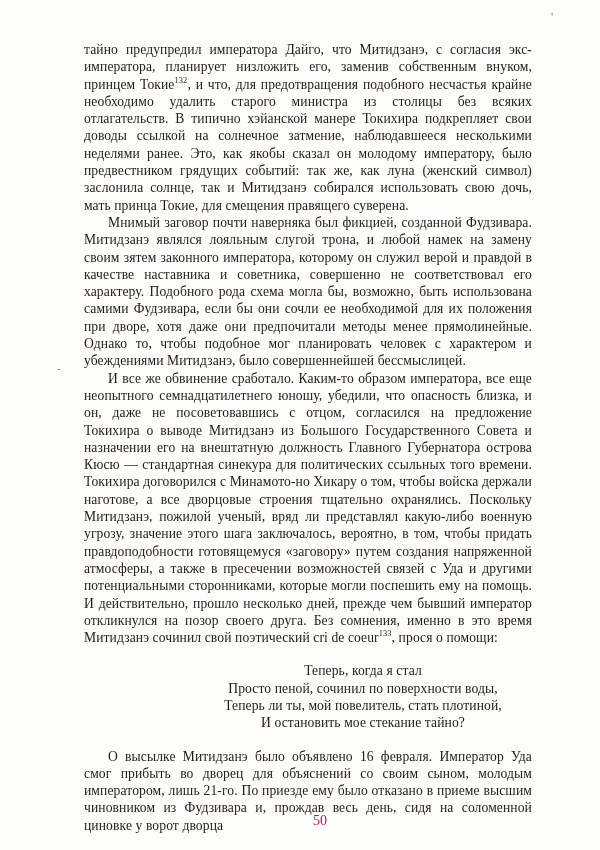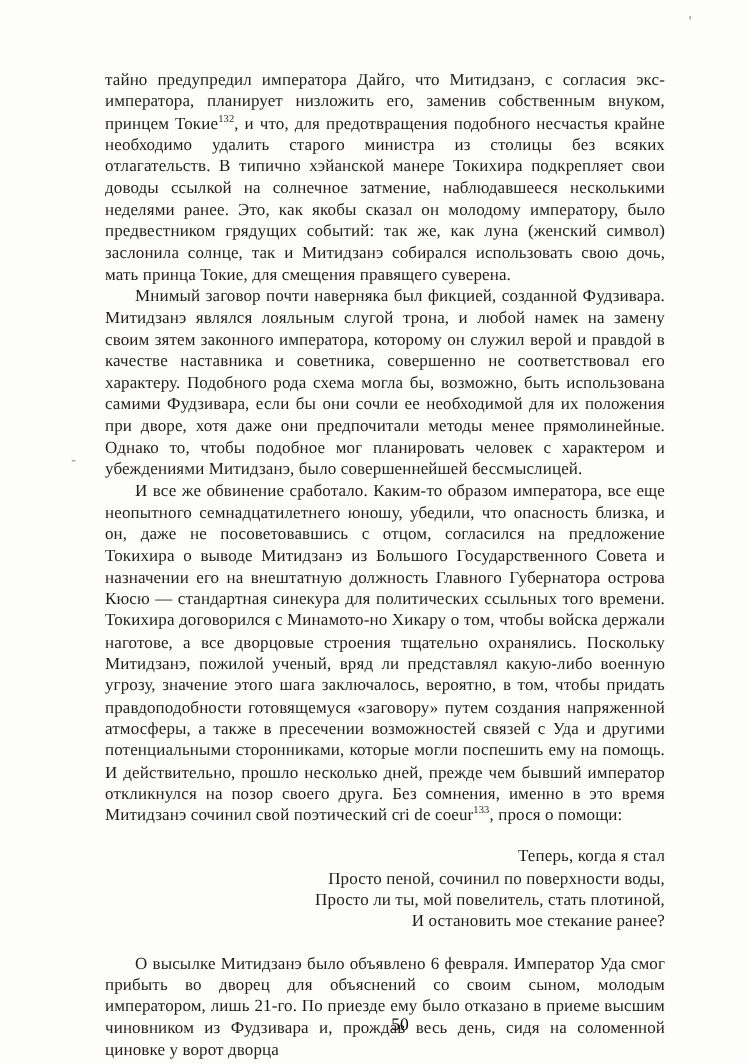--- a/index.html
+++ b/index.html
@@ -10,43 +10,43 @@
   }
   .page {
     position: relative;
     width: 600px; height: 850px;
     background: #fdfdfb;
     overflow: hidden;
     color: #201c18;
   }
   .text-block {
     position: absolute;
-    left: 84px; top: 55px;
+    left: 84px; top: 41px;
     width: 448px;
     font-size: 13.6px;
     line-height: 17.3px;
     text-align: justify;
     letter-spacing: 0.1px;
   }
   .para { margin: 0; }
   .para.indent { text-indent: 24px; }
   sup { font-size: 0.62em; line-height: 0; vertical-align: super; }
   .it { }
   .poem {
     margin: 16px 0 16px 110px;
-    text-align: right;
+    text-align: center;
   }
   .poem-line { line-height: 17.3px; }
   .page-number {
     position: absolute;
     left: 0; right: 0;
     bottom: 21px;
     text-align: center;
     font-size: 14px;
-    color: #000000;
+    color: #be185d;
     margin-left: 40px;
   }
   .artifact {
     position: absolute;
     color: #8a857d;
     font-size: 12px;
     user-select: none;
   }
   .artifact.tr { left: 551px; top: 10px; }
   .artifact.lm { left: 57px; top: 362px; font-size: 11px; }
@@ -57,19 +57,19 @@
 <div class="page">
   <span class="artifact tr">'</span>
   <span class="artifact lm">-</span>
   <div class="text-block">
       <p class="para"><span>тайно предупредил императора Дайго, что Митидзанэ, с согласия экс-императора, планирует низложить его, заменив собственным внуком, принцем Токие</span><sup>132</sup><span>, и что, для предотвращения подобного несчастья крайне необходимо удалить старого министра из столицы без всяких отлагательств. В типично хэйанской манере Токихира подкрепляет свои доводы ссылкой на солнечное затмение, наблюдавшееся несколькими неделями ранее. Это, как якобы сказал он молодому императору, было предвестником грядущих событий: так же, как луна (женский символ) заслонила солнце, так и Митидзанэ собирался использовать свою дочь, мать принца Токие, для смещения правящего суверена.</span></p>
       <p class="para indent"><span>Мнимый заговор почти наверняка был фикцией, созданной Фудзивара. Митидзанэ являлся лояльным слугой трона, и любой намек на замену своим зятем законного императора, которому он служил верой и правдой в качестве наставника и советника, совершенно не соответствовал его характеру. Подобного рода схема могла бы, возможно, быть использована самими Фудзивара, если бы они сочли ее необходимой для их положения при дворе, хотя даже они предпочитали методы менее прямолинейные. Однако то, чтобы подобное мог планировать человек с характером и убеждениями Митидзанэ, было совершеннейшей бессмыслицей.</span></p>
       <p class="para indent"><span>И все же обвинение сработало. Каким-то образом императора, все еще неопытного семнадцатилетнего юношу, убедили, что опасность близка, и он, даже не посоветовавшись с отцом, согласился на предложение Токихира о выводе Митидзанэ из Большого Государственного Совета и назначении его на внештатную должность Главного Губернатора острова Кюсю — стандартная синекура для политических ссыльных того времени. Токихира договорился с Минамото-но Хикару о том, чтобы войска держали наготове, а все дворцовые строения тщательно охранялись. Поскольку Митидзанэ, пожилой ученый, вряд ли представлял какую-либо военную угрозу, значение этого шага заключалось, вероятно, в том, чтобы придать правдоподобности готовящемуся «заговору» путем создания напряженной атмосферы, а также в пресечении возможностей связей с Уда и другими потенциальными сторонниками, которые могли поспешить ему на помощь. И действительно, прошло несколько дней, прежде чем бывший император откликнулся на позор своего друга. Без сомнения, именно в это время Митидзанэ сочинил свой поэтический </span><span class="it">cri de coeur</span><sup>133</sup><span>, прося о помощи:</span></p>
       <div class="poem">
         <div class="poem-line">Теперь, когда я стал</div>
         <div class="poem-line">Просто пеной, сочинил по поверхности воды,</div>
-        <div class="poem-line">Просто ли ты, мой повелитель, стать плотиной,</div>
-        <div class="poem-line">И остановить мое стекание ранее?</div>
+        <div class="poem-line">Теперь ли ты, мой повелитель, стать плотиной,</div>
+        <div class="poem-line">И остановить мое стекание тайно?</div>
       </div>
-      <p class="para indent"><span>О высылке Митидзанэ было объявлено 6 февраля. Император Уда смог прибыть во дворец для объяснений со своим сыном, молодым императором, лишь 21-го. По приезде ему было отказано в приеме высшим чиновником из Фудзивара и, прождав весь день, сидя на соломенной циновке у ворот дворца</span></p>
+      <p class="para indent"><span>О высылке Митидзанэ было объявлено 16 февраля. Император Уда смог прибыть во дворец для объяснений со своим сыном, молодым императором, лишь 21-го. По приезде ему было отказано в приеме высшим чиновником из Фудзивара и, прождав весь день, сидя на соломенной циновке у ворот дворца</span></p>
     </div>
   <div class="page-number">50</div>
 </div>
 
 </body></html>

